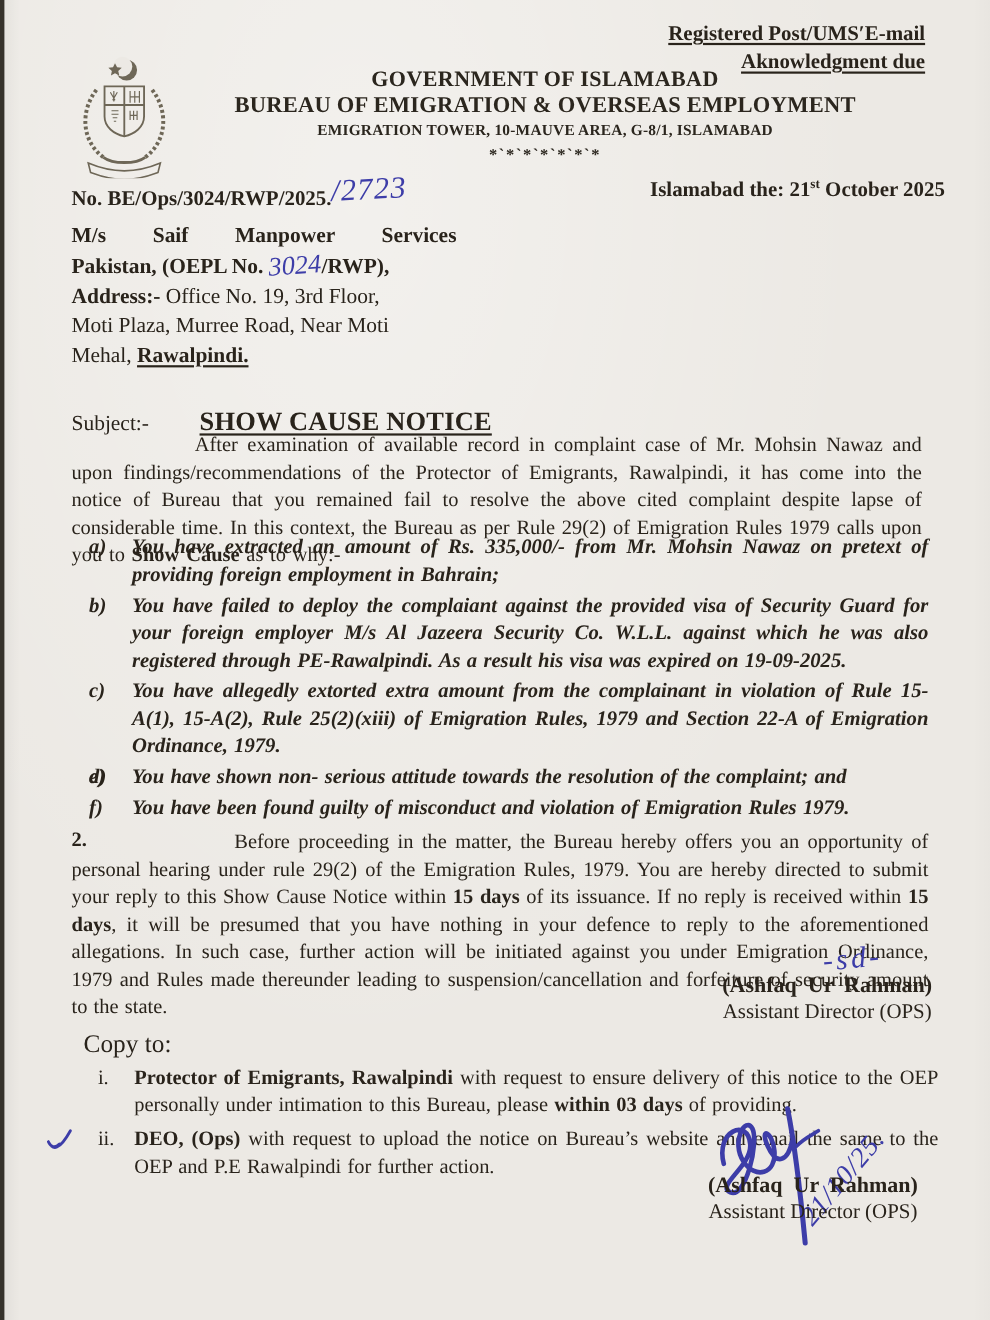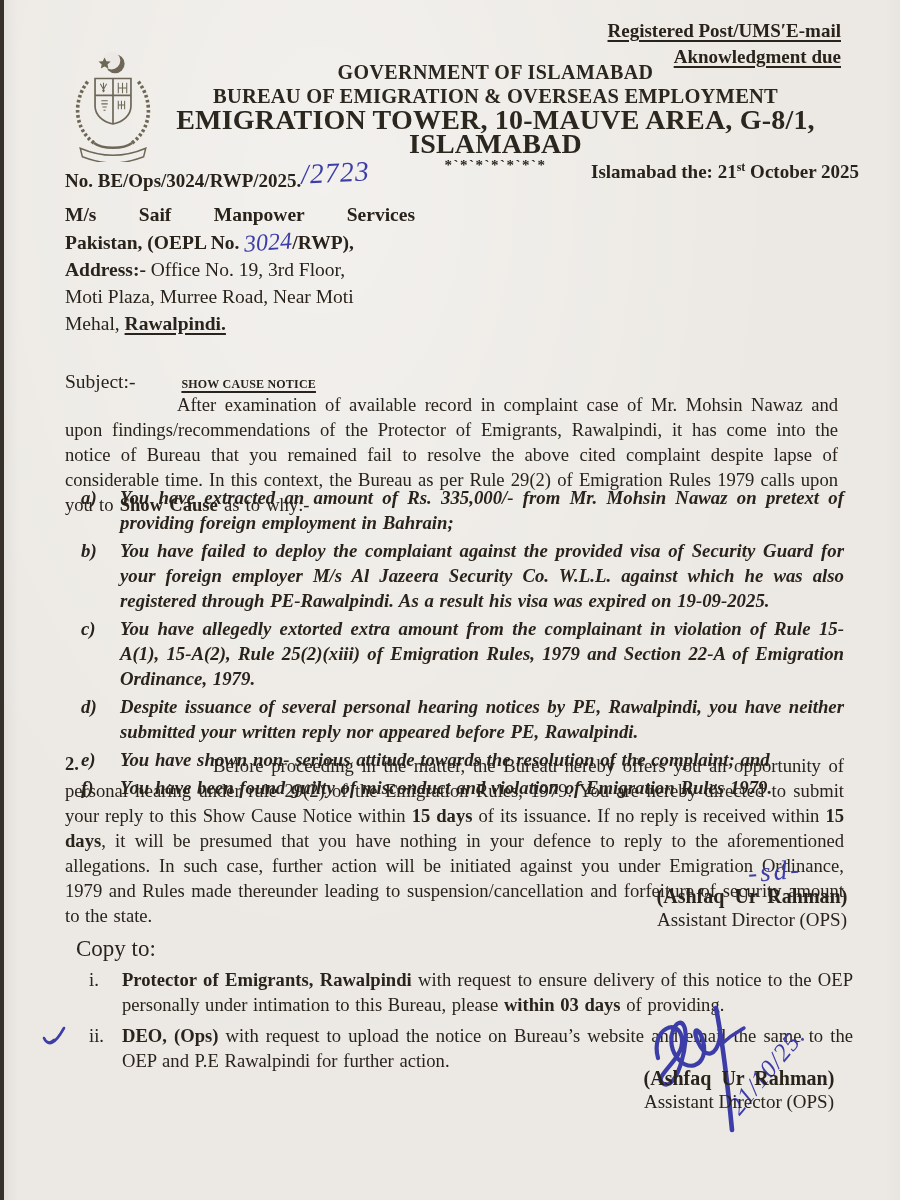--- a/index.html
+++ b/index.html
@@ -10,37 +10,37 @@
         font-family:"Liberation Serif","DejaVu Serif",serif;color:#29231b;padding-left:21px;}
   .edge-left{position:absolute;left:0;top:0;width:4px;height:100%;background:#36322b;}
   .b{font-weight:bold;}
   .u2{text-decoration:underline;text-decoration-thickness:2px;text-underline-offset:3px;}
   
   .postal{position:absolute;top:18px;right:80px;text-align:right;font-weight:bold;font-size:19px;line-height:26px;}
   
   .hdr{position:absolute;top:60px;left:150px;right:80px;text-align:center;font-weight:bold;color:#2b261e;}
   .hdr-l1{font-size:20px;line-height:24px;letter-spacing:.4px;}
   .hdr-l2{font-size:20.5px;line-height:24px;letter-spacing:.2px;}
-  .hdr-l3{font-size:28px;line-height:24px;letter-spacing:.2px;}
+  .hdr-l3{font-size:14px;line-height:24px;letter-spacing:.2px;}
   .hdr-sep{font-size:15px;line-height:18px;letter-spacing:1.5px;font-weight:bold;}
   .emblem{position:absolute;left:60px;top:50px;}
   
   .refline{position:absolute;top:156px;left:65px;right:62px;font-weight:bold;font-size:19px;}
   .ref-left{position:absolute;left:0;top:6px;white-space:nowrap;}
   .ref-right{position:absolute;right:0;top:4px;white-space:nowrap;}
   .hand{color:#3d3da8;font-style:italic;font-weight:normal;}
   .ref-hand{font-size:28px;position:relative;top:-5px;letter-spacing:1px;display:inline-block;transform:rotate(-3deg);}
   sup{font-size:12px;}
   
   .recipient{position:absolute;top:201px;left:65px;width:350px;font-size:19.5px;line-height:27px;}
   .r-just{font-weight:bold;text-align:justify;text-align-last:justify;}
   .oepl-hand{font-size:24px;position:relative;top:1px;display:inline-block;transform:rotate(-4deg);}
   
   .subject{position:absolute;top:371px;left:65px;font-size:19.5px;}
-  .subject-title{font-weight:bold;font-size:12px;margin-left:46px;letter-spacing:.2px;text-align:right;}
+  .subject-title{font-weight:bold;font-size:24px;margin-left:46px;letter-spacing:.2px;text-align:right;}
   
   .para1{position:absolute;top:392px;left:65px;width:773px;font-size:18.6px;line-height:25px;
          text-align:justify;text-indent:112px;word-spacing:1.5px;font-family:Liberation Serif, serif;}
   .allegs{position:absolute;top:485px;left:65px;width:779px;}
   .alg{position:relative;padding-left:55px;font-weight:bold;font-style:italic;font-size:18.8px;
        line-height:25px;text-align:justify;margin-bottom:3px;word-spacing:1px;}
   .alg-mk{position:absolute;left:16px;top:0;}
   .para2{position:absolute;top:753px;left:65px;width:779px;font-size:18.6px;line-height:25px;
          text-align:justify;text-indent:148px;word-spacing:1px;}
   .p2num{position:absolute;top:753px;left:65px;font-size:18.6px;font-weight:bold;}
@@ -148,21 +148,20 @@
     <div class="alg">
       <span class="alg-mk">b)</span>
       <span>You have failed to deploy the complaiant against the provided visa of Security Guard for your foreign employer M/s Al Jazeera Security Co. W.L.L. against which he was also registered through PE-Rawalpindi. As a result his visa was expired on 19-09-2025.</span>
     </div>
     <div class="alg">
       <span class="alg-mk">c)</span>
       <span>You have allegedly extorted extra amount from the complainant in violation of Rule 15-A(1), 15-A(2), Rule 25(2)(xiii) of Emigration Rules, 1979 and Section 22-A of Emigration Ordinance, 1979.</span>
     </div>
     <div class="alg">
       <span class="alg-mk">d)</span>
-      <span>Despite issuance of several  personal hearing notices by PE, Rawalpindi, you have neither submitted your written reply nor appeared before PE, Rawalpindi.</span>
     </div>
     <div class="alg">
       <span class="alg-mk">e)</span>
       <span>You have shown non- serious attitude towards the resolution of the complaint; and</span>
     </div>
     <div class="alg">
       <span class="alg-mk">f)</span>
       <span>You have been found guilty of misconduct and violation of Emigration Rules 1979.</span>
     </div>
   </div>

